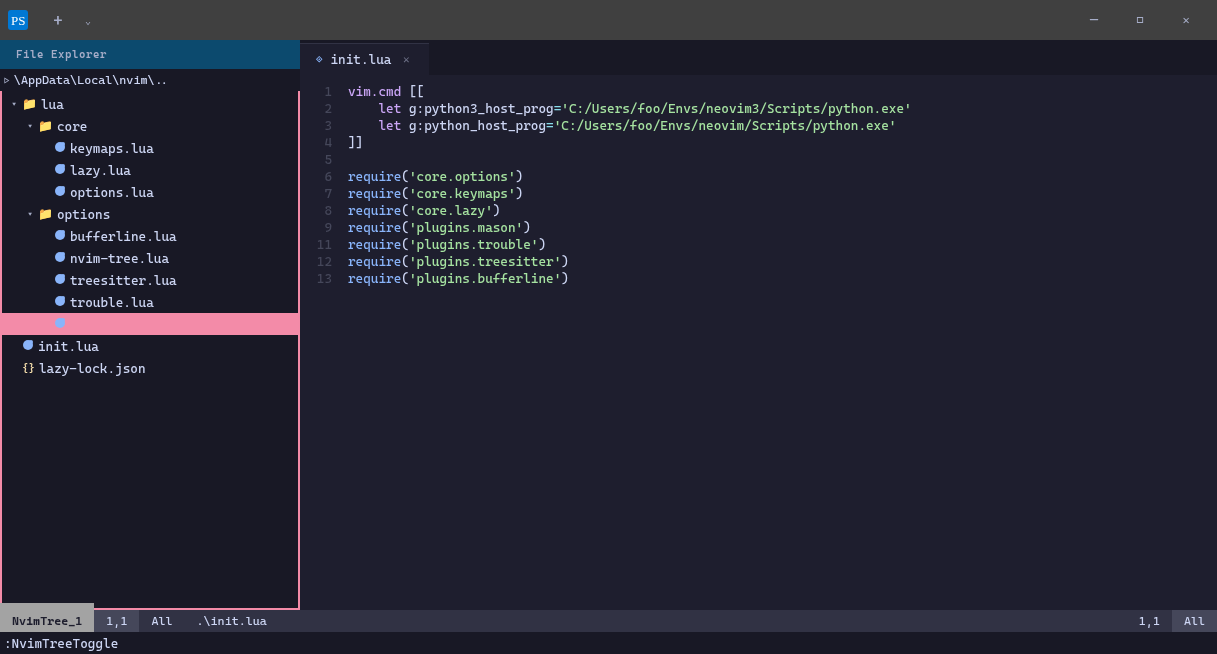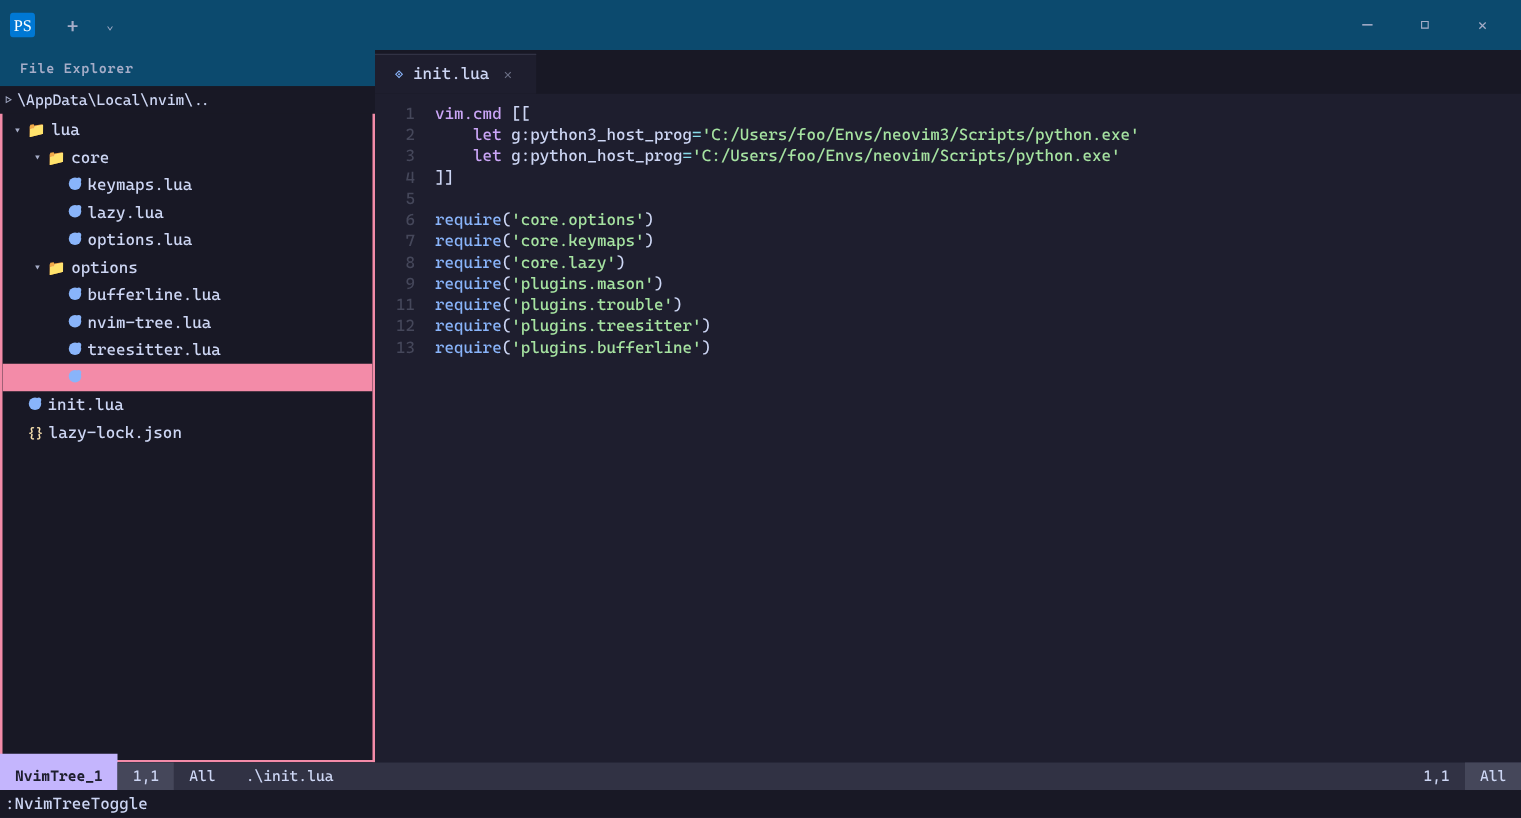--- a/index.html
+++ b/index.html
@@ -12,21 +12,21 @@
       font-size: 13px;
       color: #cdd6f4;
       overflow: hidden;
       display: flex;
       flex-direction: column;
     }
 
     
     .titlebar {
       height: 40px;
-      background: #0c4a6e;
+      background: #404040;
       display: flex;
       align-items: center;
       padding: 0 8px;
       flex-shrink: 0;
       user-select: none;
     }
 
     .titlebar-icon {
       width: 20px;
       height: 20px;
@@ -291,21 +291,21 @@
       font-size: 12px;
     }
 
     .status-left {
       display: flex;
       align-items: center;
       gap: 0;
     }
 
     .status-mode {
-      background: #c4b5fd;
+      background: #a3a3a3;
       color: #1e1e2e;
       padding: 16px 12px;
       height: 36px;
       display: flex;
       align-items: center;
       font-weight: 700;
       font-size: 12px;
     }
 
     .status-pos {
@@ -471,20 +471,28 @@
           <span class="tree-label">nvim-tree.lua</span>
         </div>
         <div class="tree-item" style="padding-left: 36px;">
           <span style="width: 16px; display: inline-block;"></span>
           <span class="tree-file-icon lua"><svg width="12" height="12" viewBox="0 0 12 12">
               <circle cx="6" cy="6" r="5" fill="#89b4fa"></circle>
               <circle cx="9" cy="3" r="2" fill="#89b4fa"></circle>
             </svg></span>
           <span class="tree-label">treesitter.lua</span>
         </div>
+        <div class="tree-item" style="padding-left: 36px;">
+          <span style="width: 16px; display: inline-block;"></span>
+          <span class="tree-file-icon lua"><svg width="12" height="12" viewBox="0 0 12 12">
+              <circle cx="6" cy="6" r="5" fill="#89b4fa"></circle>
+              <circle cx="9" cy="3" r="2" fill="#89b4fa"></circle>
+            </svg></span>
+          <span class="tree-label">trouble.lua</span>
+        </div>
         <div class="tree-item highlighted" style="padding-left: 36px;">
           <span style="width: 16px; display: inline-block;"></span>
           <span class="tree-file-icon lua"><svg width="12" height="12" viewBox="0 0 12 12">
               <circle cx="6" cy="6" r="5" fill="#89b4fa"></circle>
               <circle cx="9" cy="3" r="2" fill="#89b4fa"></circle>
             </svg></span>
           <span class="tree-label" style="background: rgb(243, 139, 168); color: rgb(30, 30, 46); display: inline-block; min-width: 80px;">          </span>
         </div>
         <div class="tree-item" style="padding-left: 4px;">
           <span style="width: 16px; display: inline-block;"></span>

